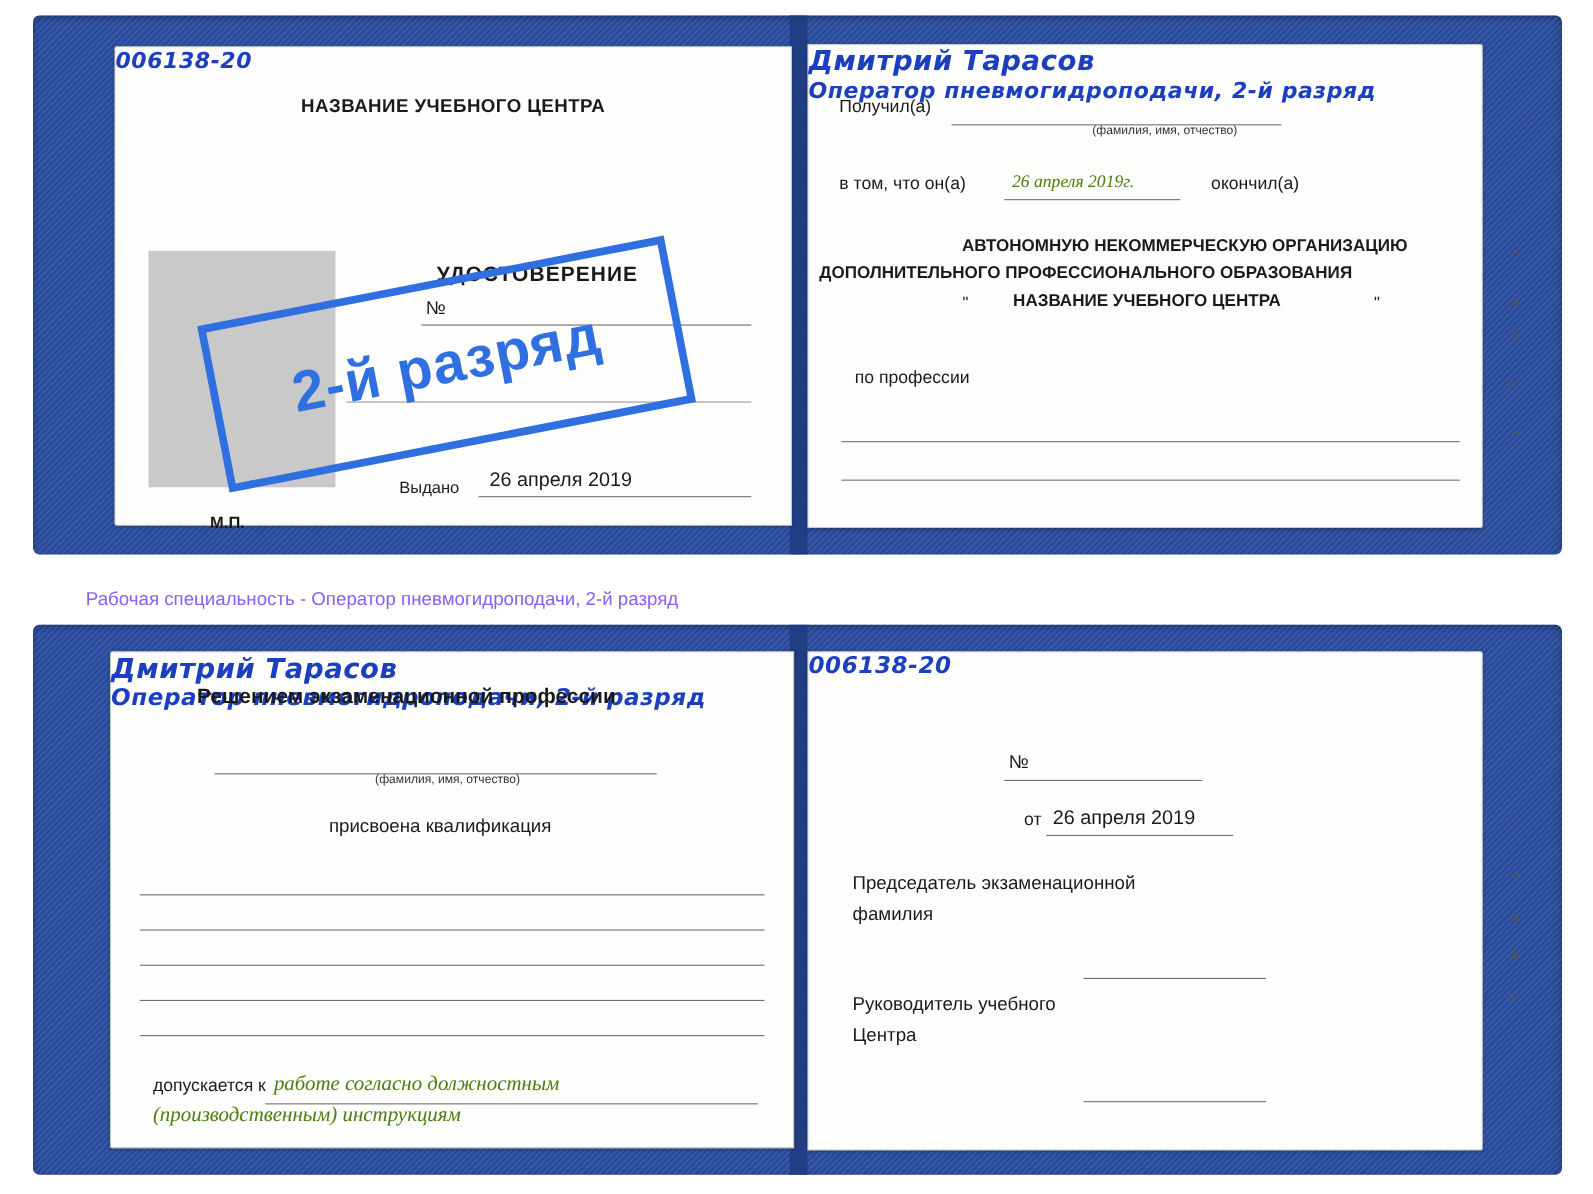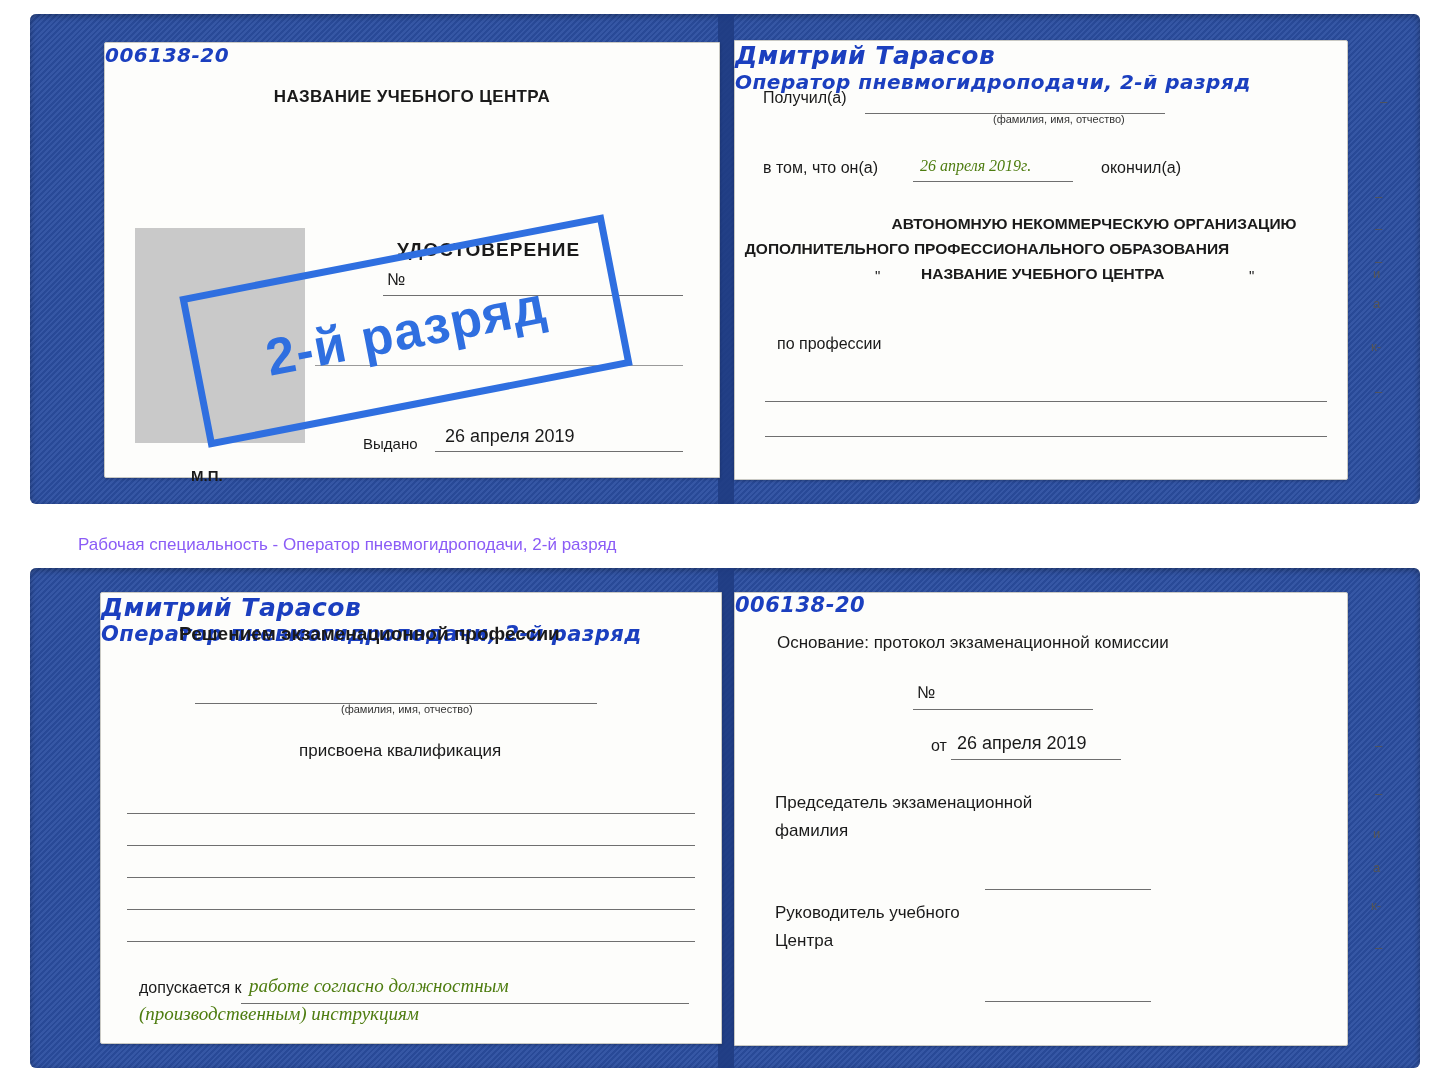--- a/index.html
+++ b/index.html
@@ -73,21 +73,21 @@
     <div class="t" style="left:28px;top:48px;font-size:16px;">Получил(а)</div>
     <div class="hand" style="left:136px;top:38px;font-size:25px;">Дмитрий Тарасов</div>
     <div class="line" style="left:130px;top:72px;width:300px;"></div>
     <div class="t" style="left:258px;top:72px;font-size:11px;color:#333;">(фамилия, имя, отчество)</div>
 
     <div class="t" style="left:28px;top:118px;font-size:16px;">в том, что он(а)</div>
     <div class="hand-it" style="position:absolute;left:185px;top:116px;font-size:16px;">26 апреля 2019г.</div>
     <div class="line" style="left:178px;top:140px;width:160px;"></div>
     <div class="t" style="left:366px;top:118px;font-size:16px;">окончил(а)</div>
 
-    <div class="t b ctr" style="left:17px;width:684px;top:174px;font-size:15.5px;">АВТОНОМНУЮ НЕКОММЕРЧЕСКУЮ ОРГАНИЗАЦИЮ</div>
+    <div class="t b ctr" style="left:0;width:684px;top:174px;font-size:15.5px;">АВТОНОМНУЮ НЕКОММЕРЧЕСКУЮ ОРГАНИЗАЦИЮ</div>
     <div class="t b ctr" style="left:0;width:504px;top:199px;font-size:15.5px;">ДОПОЛНИТЕЛЬНОГО ПРОФЕССИОНАЛЬНОГО ОБРАЗОВАНИЯ</div>
     <div class="t" style="left:140px;top:226px;font-size:15px;">"</div>
     <div class="t b" style="left:186px;top:224px;font-size:15.5px;">НАЗВАНИЕ УЧЕБНОГО ЦЕНТРА</div>
     <div class="t" style="left:514px;top:226px;font-size:15px;">"</div>
 
     <div class="t" style="left:42px;top:294px;font-size:16px;">по профессии</div>
 
     <div class="hand" style="left:46px;top:326px;font-size:20px;">Оператор пневмогидроподачи, 2-й разряд</div>
     <div class="line" style="left:30px;top:360px;width:562px;"></div>
     <div class="line" style="left:30px;top:395px;width:562px;"></div>
@@ -133,21 +133,20 @@
     <div class="line" style="left:26px;top:348px;width:568px;"></div>
 
     <div class="t" style="left:38px;top:386px;font-size:16px;">допускается к</div>
     <div class="hand-it" style="position:absolute;left:148px;top:382px;font-size:19px;">работе согласно должностным</div>
     <div class="line" style="left:140px;top:410px;width:448px;"></div>
     <div class="hand-it" style="position:absolute;left:38px;top:410px;font-size:19px;">(производственным) инструкциям</div>
   </div>
 
   <div class="page right" style="left:704px;top:24px;width:612px;height:452px;">
 
-    <div class="t" style="left:42px;top:40px;font-size:17px;">Основание: протокол экзаменационной комиссии</div>
 
     <div class="t" style="left:182px;top:90px;font-size:17px;">№</div>
     <div class="hand" style="left:206px;top:86px;font-size:21px;">006138-20</div>
     <div class="line" style="left:178px;top:116px;width:180px;"></div>
 
     <div class="t" style="left:196px;top:144px;font-size:16px;">от</div>
     <div class="t" style="left:222px;top:140px;font-size:18px;">26 апреля 2019</div>
     <div class="line" style="left:216px;top:166px;width:170px;"></div>
 
     <div class="t" style="left:40px;top:200px;font-size:17px;">Председатель экзаменационной</div>

